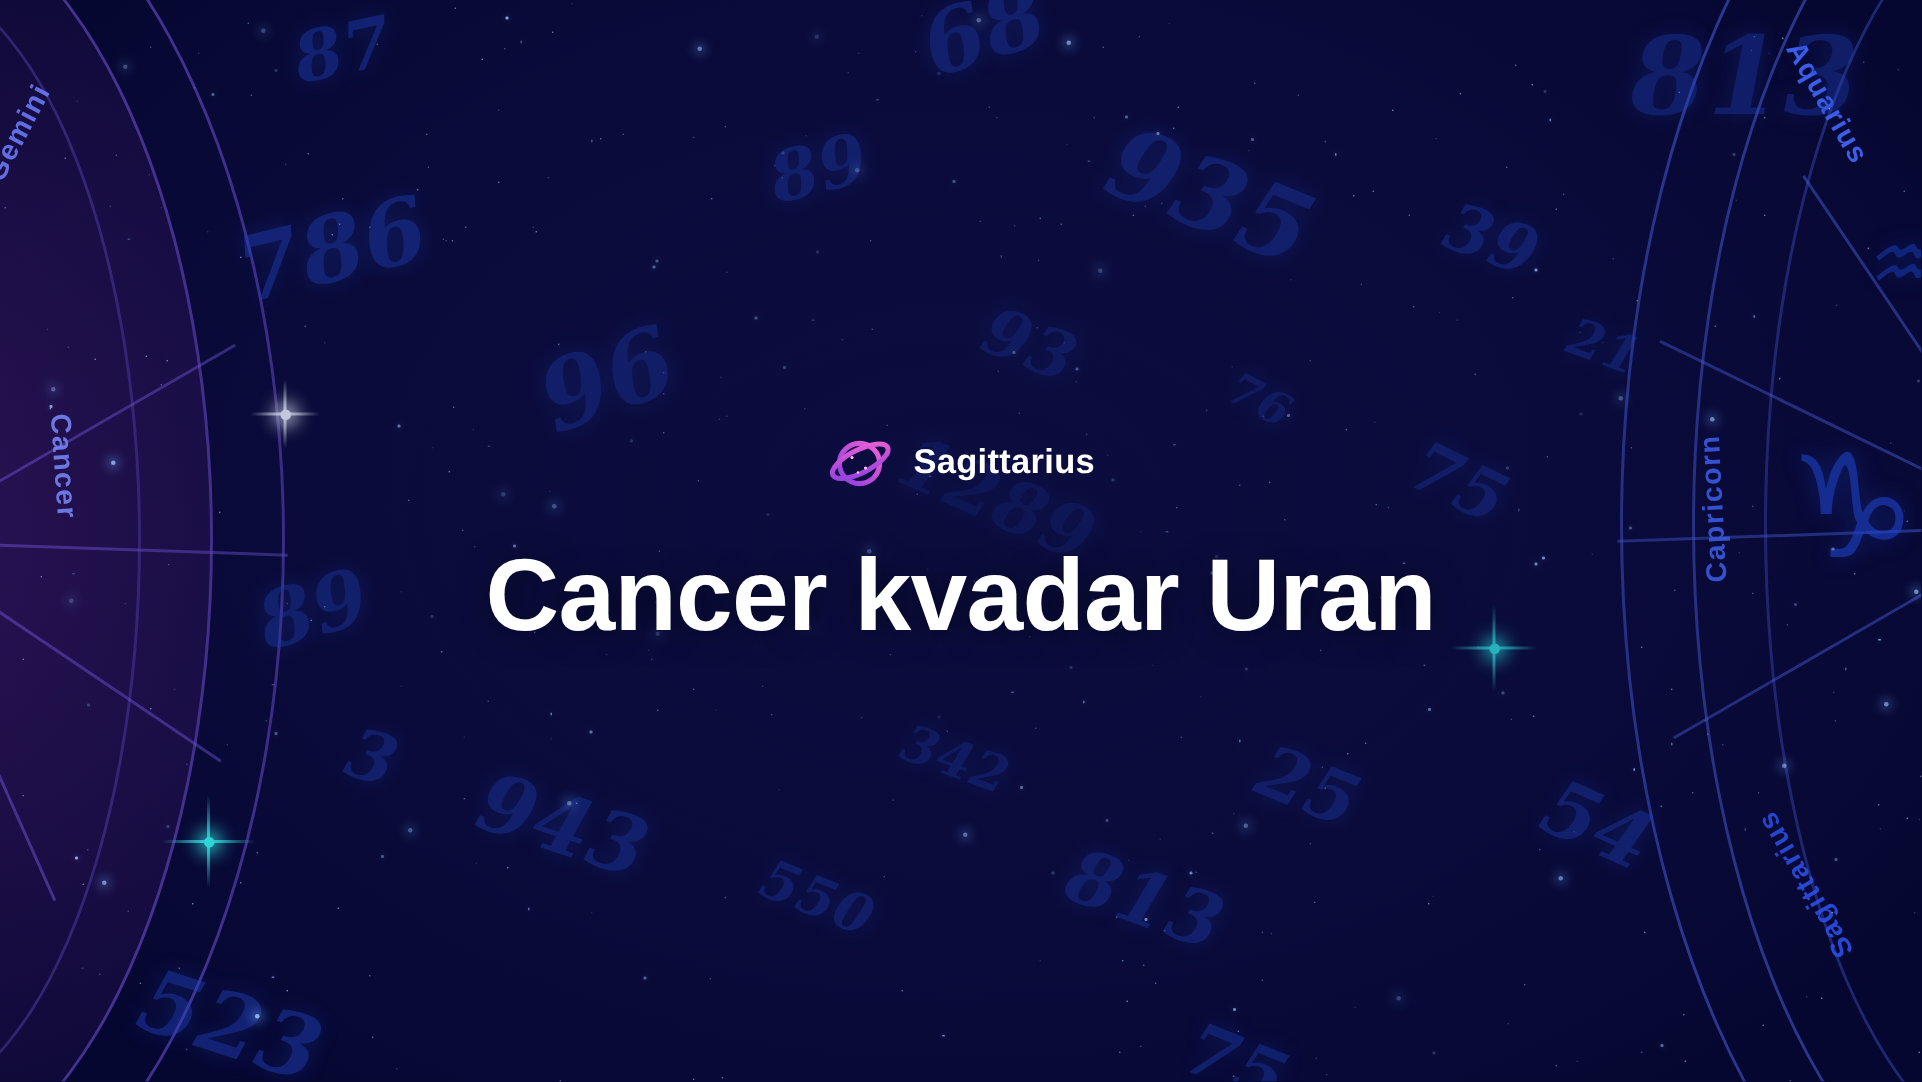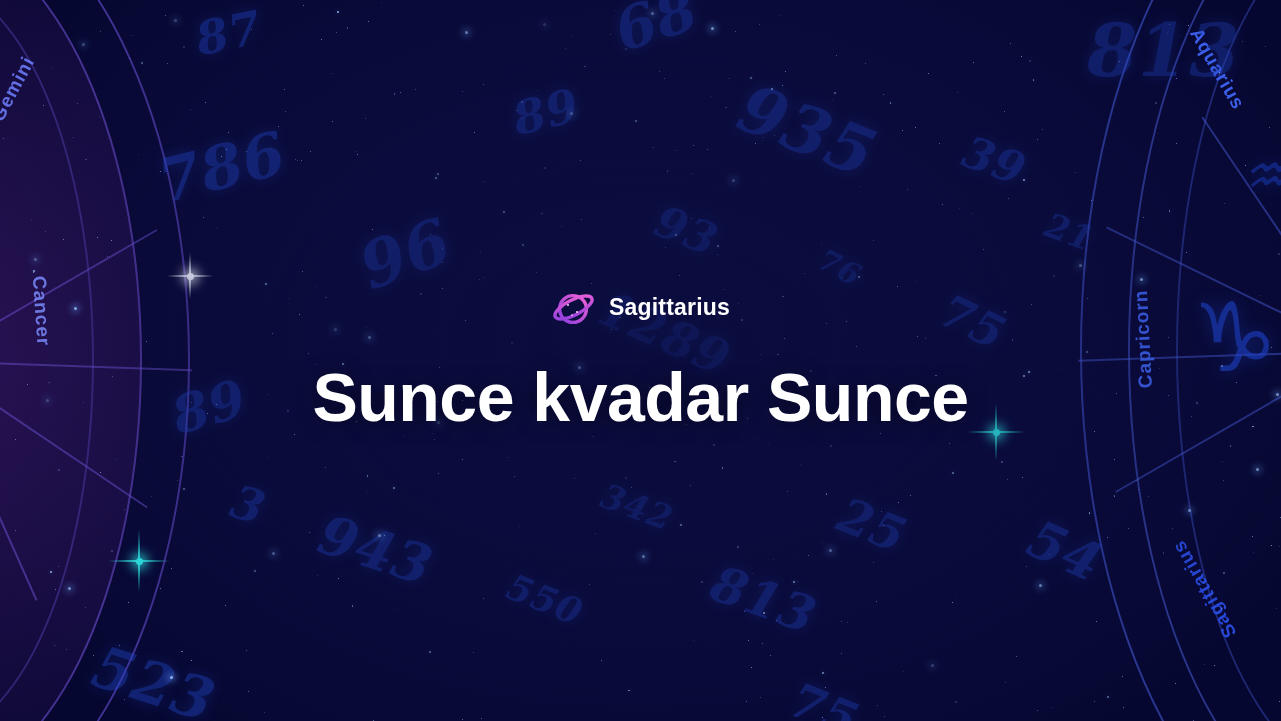--- a/index.html
+++ b/index.html
@@ -675,16 +675,16 @@
           <circle cx="22" cy="21" r="13.4" fill="none" stroke="url(#pg)" stroke-width="3.4"></circle>
           <ellipse cx="22.5" cy="19.5" rx="20.5" ry="7.6" fill="none" stroke="url(#pg)" stroke-width="3.4" transform="rotate(-27 22.5 19.5)"></ellipse>
           <circle cx="17" cy="17" r="1.05" fill="#f6c8f2"></circle>
           <circle cx="26" cy="24" r="1.05" fill="#f6c8f2"></circle>
           <circle cx="21" cy="27" r="0.85" fill="#f6c8f2"></circle>
         </svg>
       </span>
       <span class="brand-name">Sagittarius</span>
     </div>
 
-    <h1 class="page-title">Sunce kvadar Sunce</h1>
+    <h1 class="page-title">Cancer kvadar Uran</h1>
   </div>
 
 </div>
 
 </body></html>

